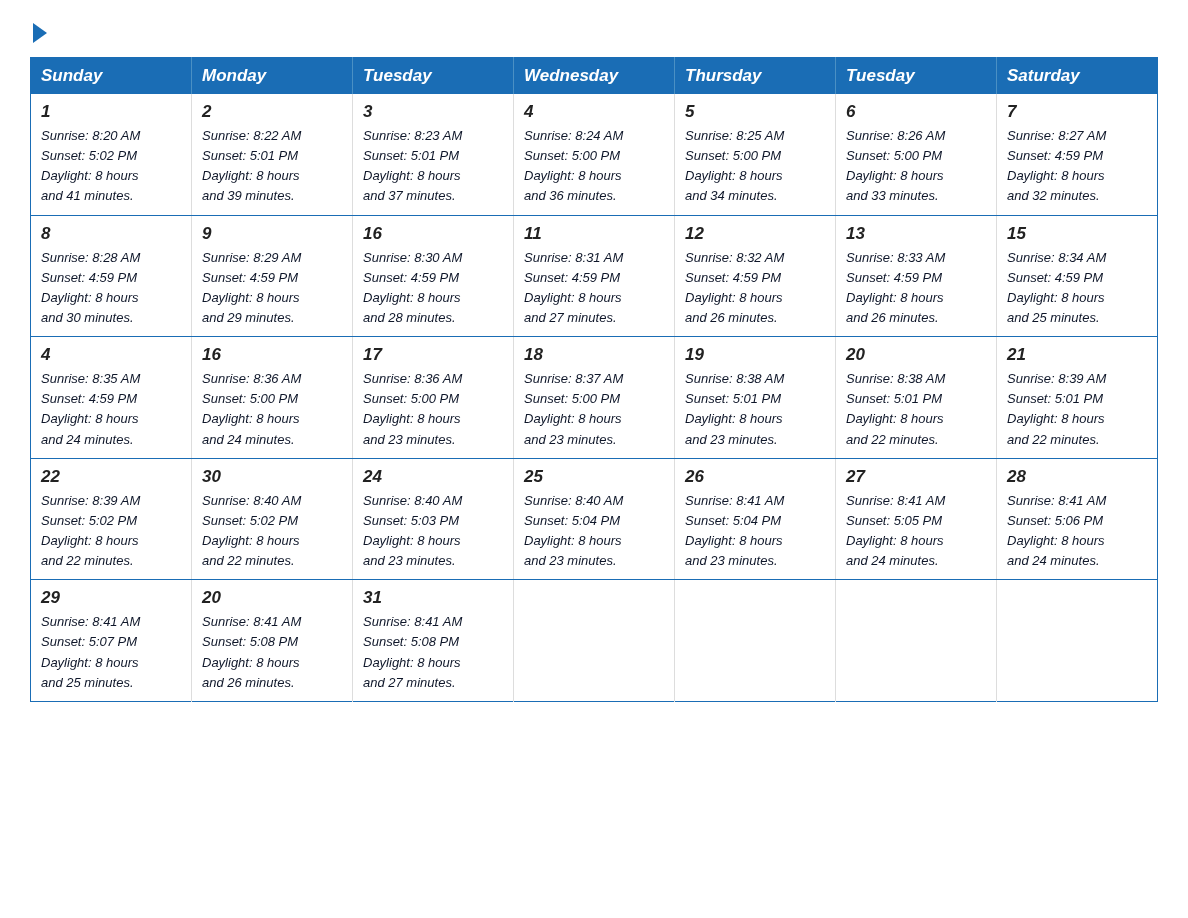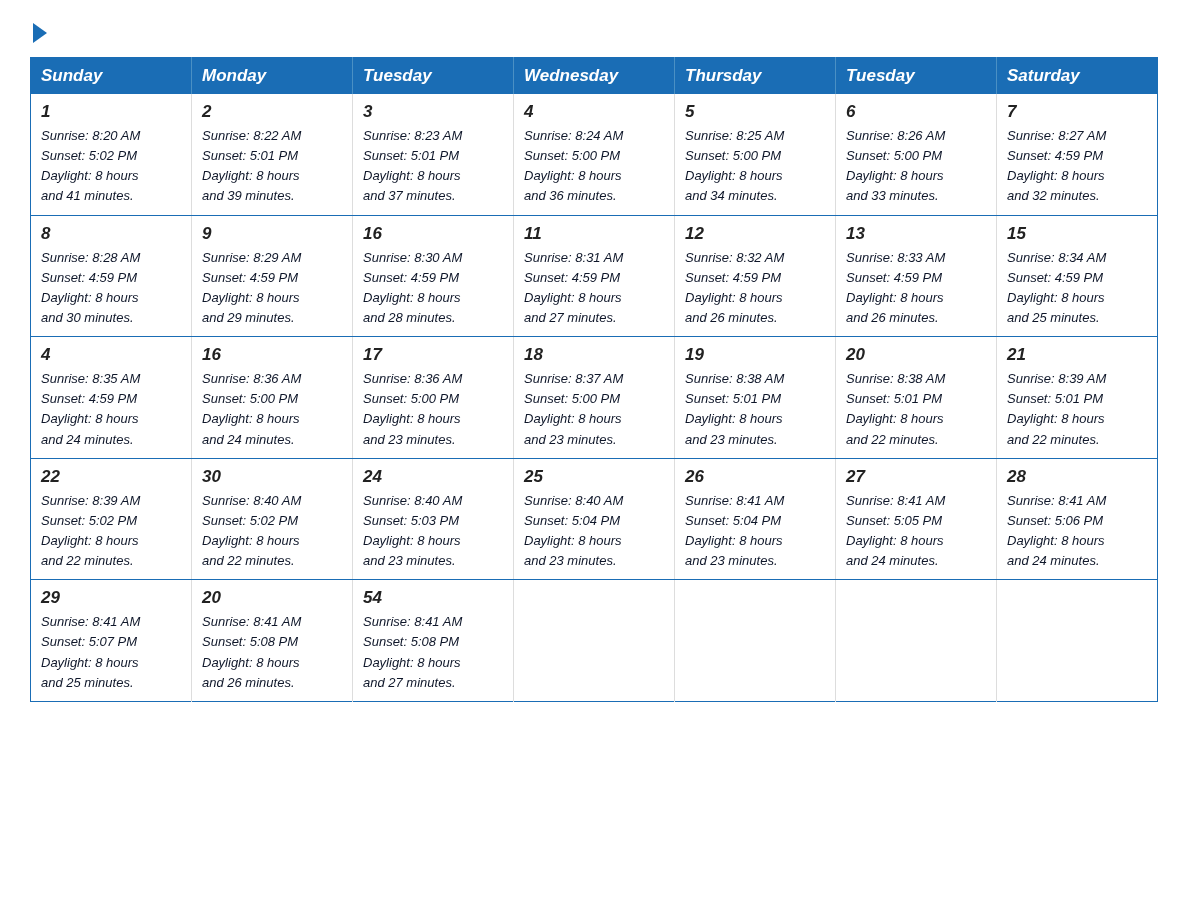--- a/index.html
+++ b/index.html
@@ -415,21 +415,21 @@
         <td>
         <span class="day-number">20</span>
         <div class="day-info">
           Sunrise: 8:41 AM<br>
           Sunset: 5:08 PM<br>
           Daylight: 8 hours<br>
           and 26 minutes.
         </div>
       </td>
         <td>
-        <span class="day-number">54</span>
+        <span class="day-number">31</span>
         <div class="day-info">
           Sunrise: 8:41 AM<br>
           Sunset: 5:08 PM<br>
           Daylight: 8 hours<br>
           and 27 minutes.
         </div>
       </td>
         <td class="empty-cell"></td>
         <td class="empty-cell"></td>
         <td class="empty-cell"></td>

